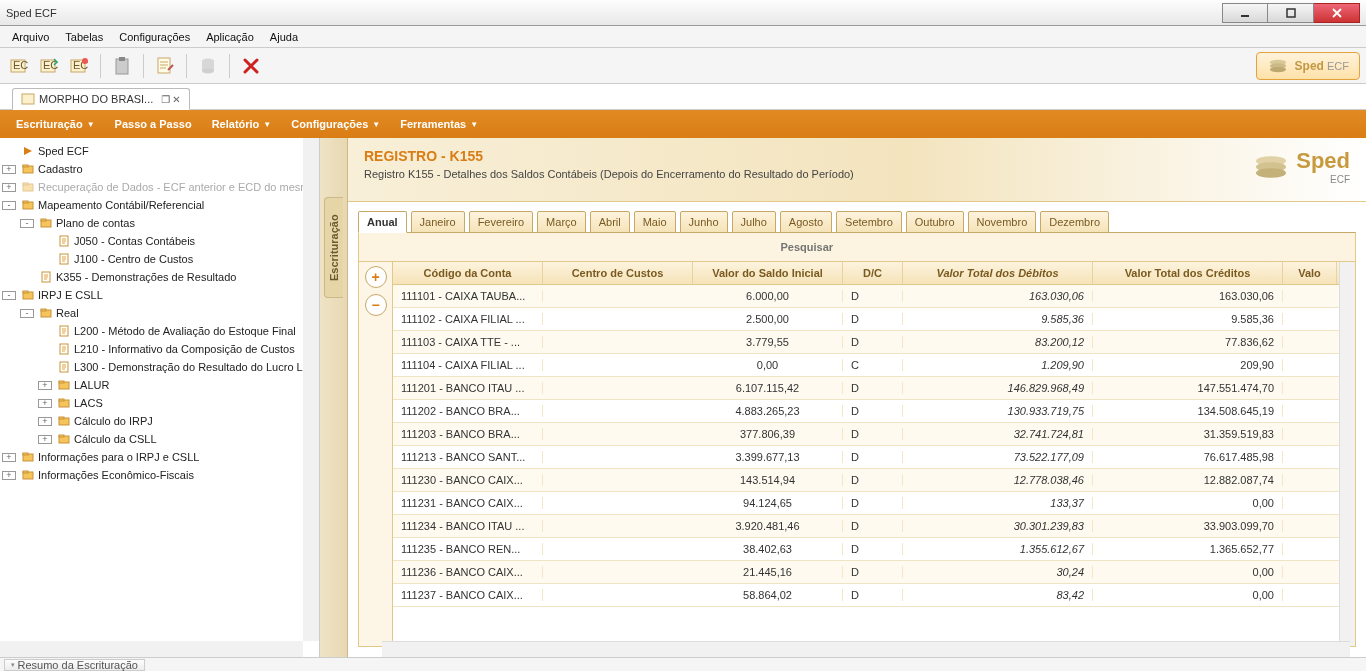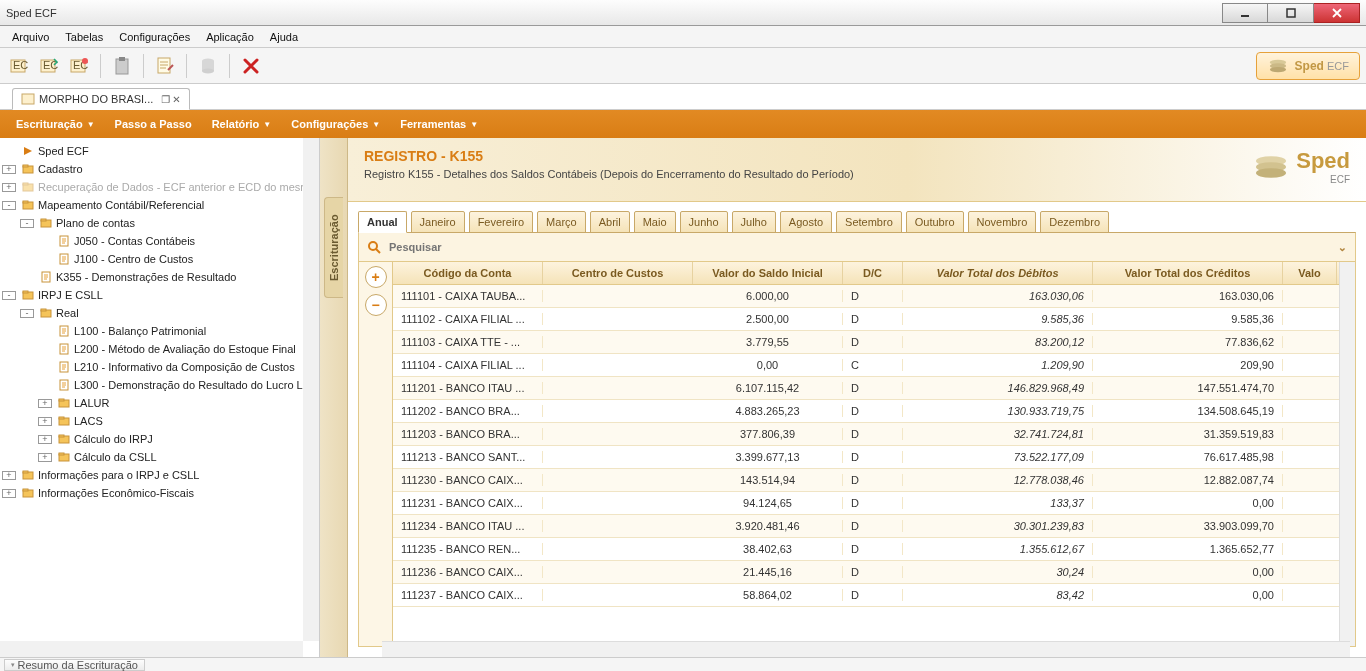--- a/index.html
+++ b/index.html
@@ -68,21 +68,21 @@
 .header-logo { display:flex; align-items:center; gap:6px; color:#c29845; }
 .header-logo .big { font-size: 22px; font-weight: bold; color:#c79a3e; }
 .header-logo .small { font-size: 10px; color:#888; display:block; text-align:right; }
 
 
 .monthtabs { padding: 8px 10px 0 10px; display:flex; gap:4px; align-items:flex-end; }
 .mtab { padding: 4px 8px; border:1px solid #c8a868; background: linear-gradient(#fdf3de,#f5e3b8); color:#7a5a20; border-radius: 2px 2px 0 0; cursor:pointer; font-size:11px; position:relative; top:1px; }
 .mtab.active { background: #fff; border-bottom-color:#fff; font-weight:bold; color:#333; }
 
 
-.searchbar { margin: 0 10px; border:1px solid #e2c98a; border-top-color:#c8a868; background:#fcf4e1; height: 30px; display:flex; align-items:center; padding: 0 8px; color:#d97d14; font-weight:bold; gap:8px; }
+.searchbar { margin: 0 10px; border:1px solid #e2c98a; border-top-color:#c8a868; background:#fcf4e1; height: 30px; display:flex; align-items:center; padding: 0 8px; color:#d97d14; font-weight:bold; gap:8px;flex-direction:column; }
 .searchbar input { border:none; background:transparent; flex:1; color:#d97d14; font-weight:bold; outline:none; }
 .searchbar .expand { color:#b28640; cursor:pointer; }
 
 
 .gridwrap { margin: 0 10px 0 10px; border:1px solid #e2c98a; border-top:none; display:flex; height: calc(100% - 64px - 38px - 30px - 2px); }
 .rowbtns { width: 34px; background:#fdf6e6; border-right:1px solid #e2c98a; display:flex; flex-direction:column; align-items:center; padding-top:4px; gap:6px; }
 .rbtn { width:22px; height:22px; border-radius:50%; border:1px solid #c8a868; background:#fff; color:#d97d14; font-weight:bold; font-size:14px; line-height:20px; text-align:center; cursor:pointer; }
 .grid { flex:1; display:flex; flex-direction:column; position:relative; overflow:hidden; }
 .grid-head { display:flex; background: linear-gradient(#fdf3de,#f5e3b8); border-bottom:1px solid #e2c98a; }
 .grid-head .col { padding:5px 8px; color:#7a5a20; font-weight:bold; border-right:1px solid #e7d2a0; text-align:center; }
@@ -352,32 +352,20 @@
         <div class="tree-row">
           <span class="spacer" style="width:18px"></span>
           <span class="spacer" style="width:18px"></span>
           <span class="exp blank"></span>
           <span class="nico">
             <svg width="12" height="12">
               <rect x="2" y="1" width="8" height="10" fill="#fff" stroke="#c8933a"></rect>
               <path d="M4 4h4M4 6h4M4 8h3" stroke="#e6a13a"></path>
             </svg>
           </span>
-          <span class="label" style="">L100 - Balanço Patrimonial</span>
-        </div>
-        <div class="tree-row">
-          <span class="spacer" style="width:18px"></span>
-          <span class="spacer" style="width:18px"></span>
-          <span class="exp blank"></span>
-          <span class="nico">
-            <svg width="12" height="12">
-              <rect x="2" y="1" width="8" height="10" fill="#fff" stroke="#c8933a"></rect>
-              <path d="M4 4h4M4 6h4M4 8h3" stroke="#e6a13a"></path>
-            </svg>
-          </span>
           <span class="label" style="">L200 - Método de Avaliação do Estoque Final</span>
         </div>
         <div class="tree-row">
           <span class="spacer" style="width:18px"></span>
           <span class="spacer" style="width:18px"></span>
           <span class="exp blank"></span>
           <span class="nico">
             <svg width="12" height="12">
               <rect x="2" y="1" width="8" height="10" fill="#fff" stroke="#c8933a"></rect>
               <path d="M4 4h4M4 6h4M4 8h3" stroke="#e6a13a"></path>

